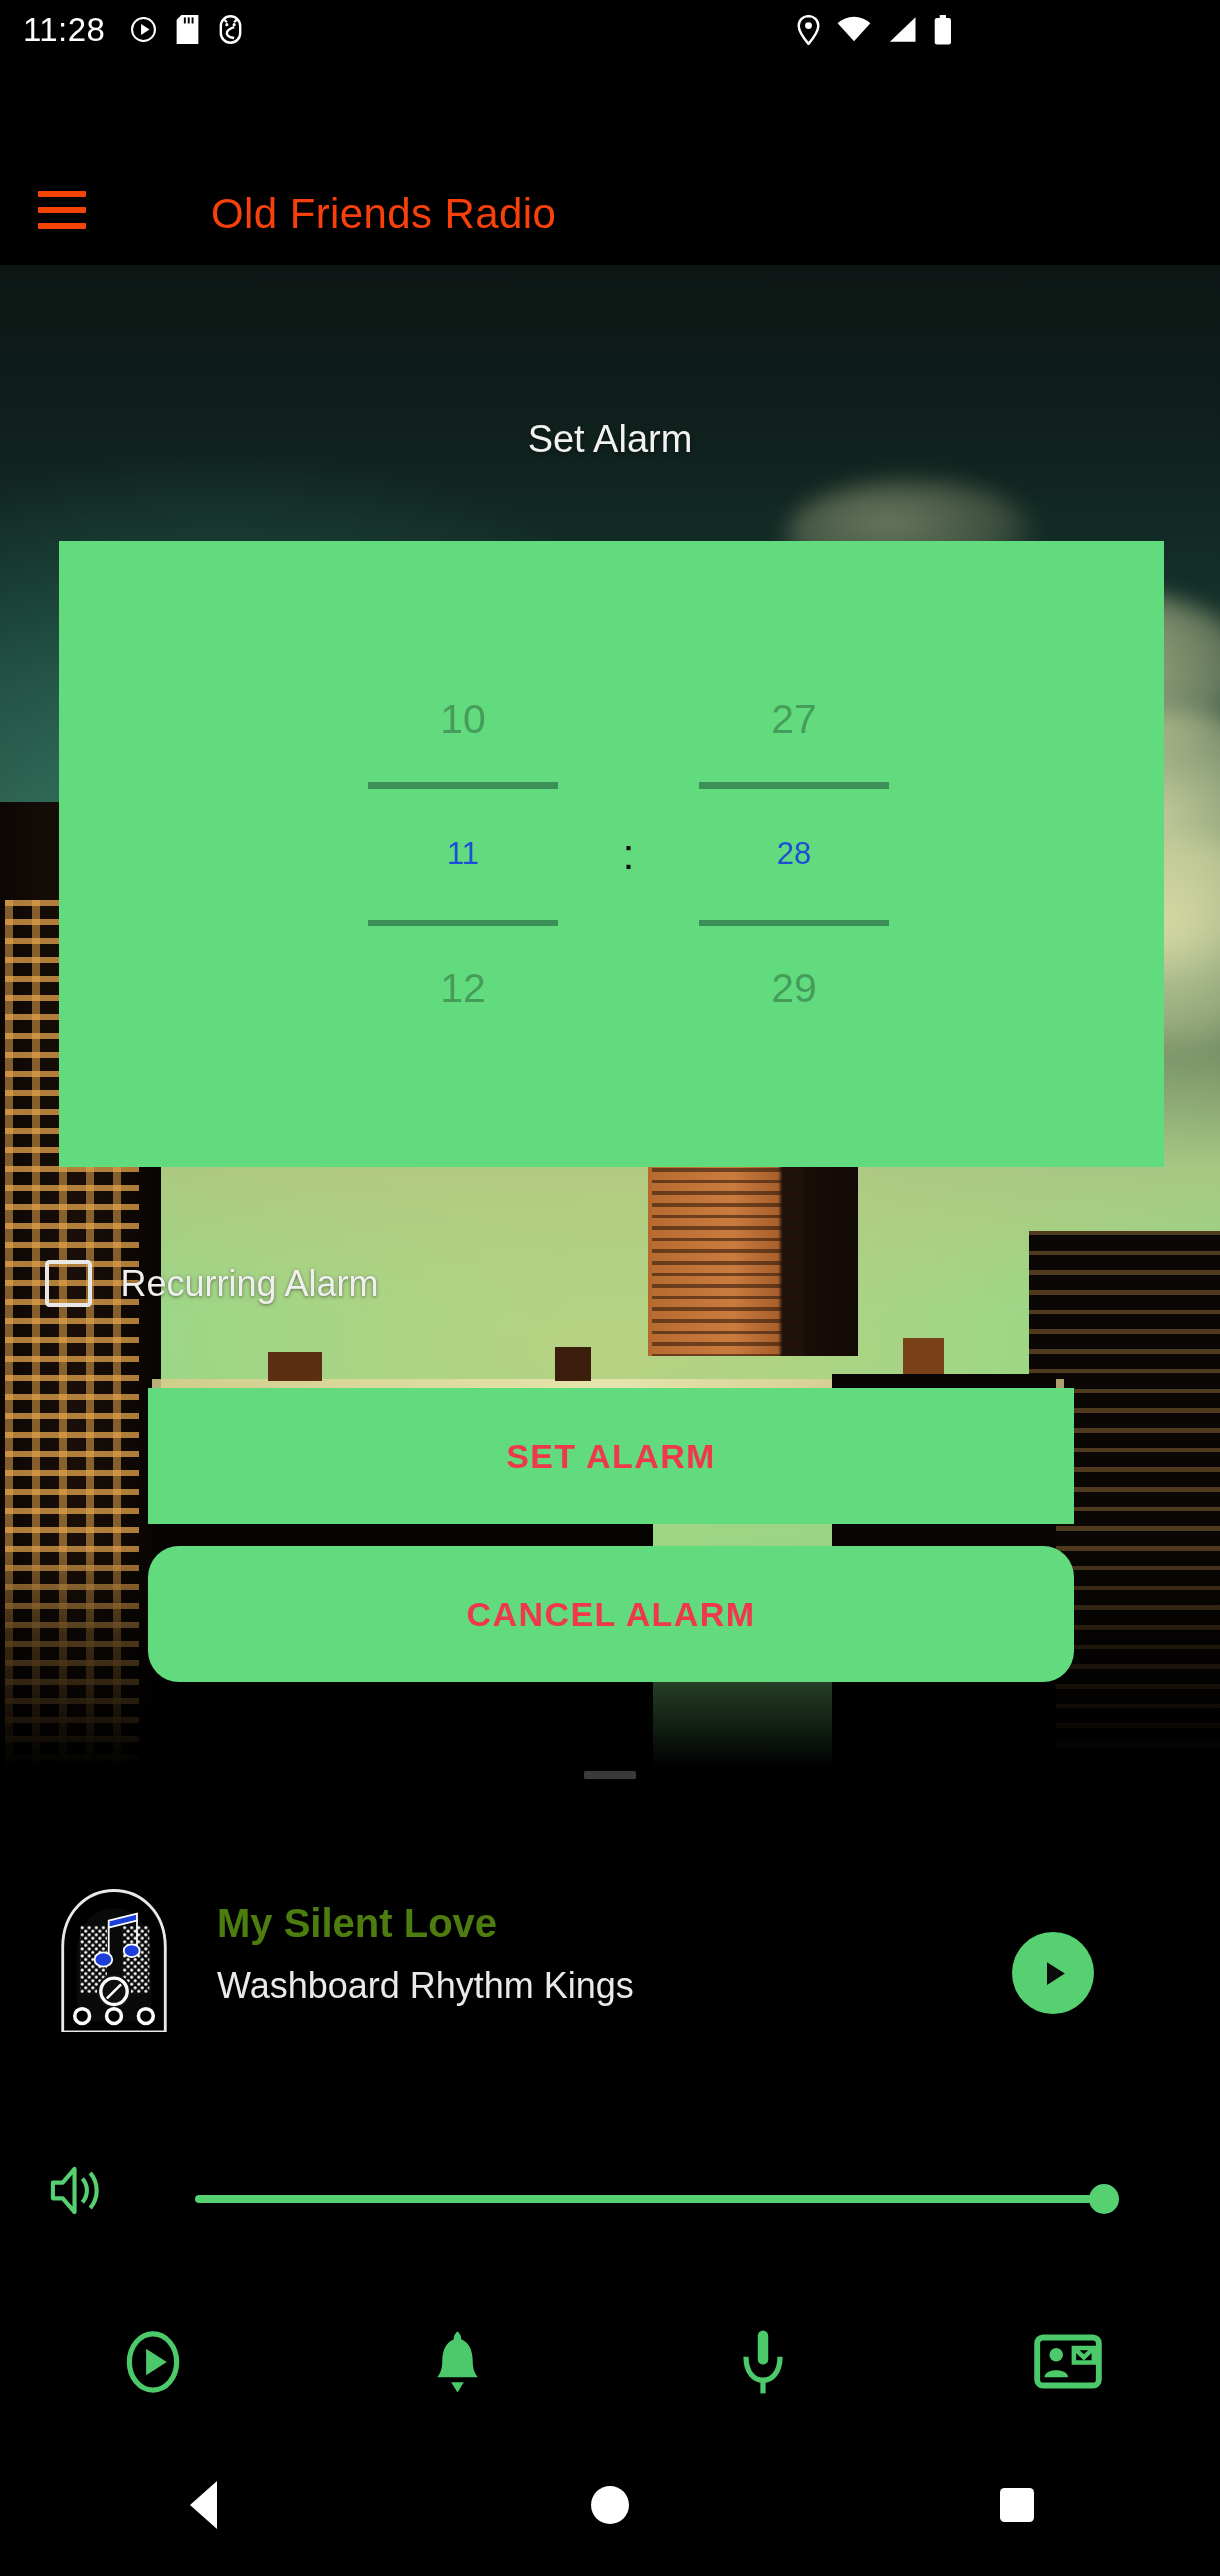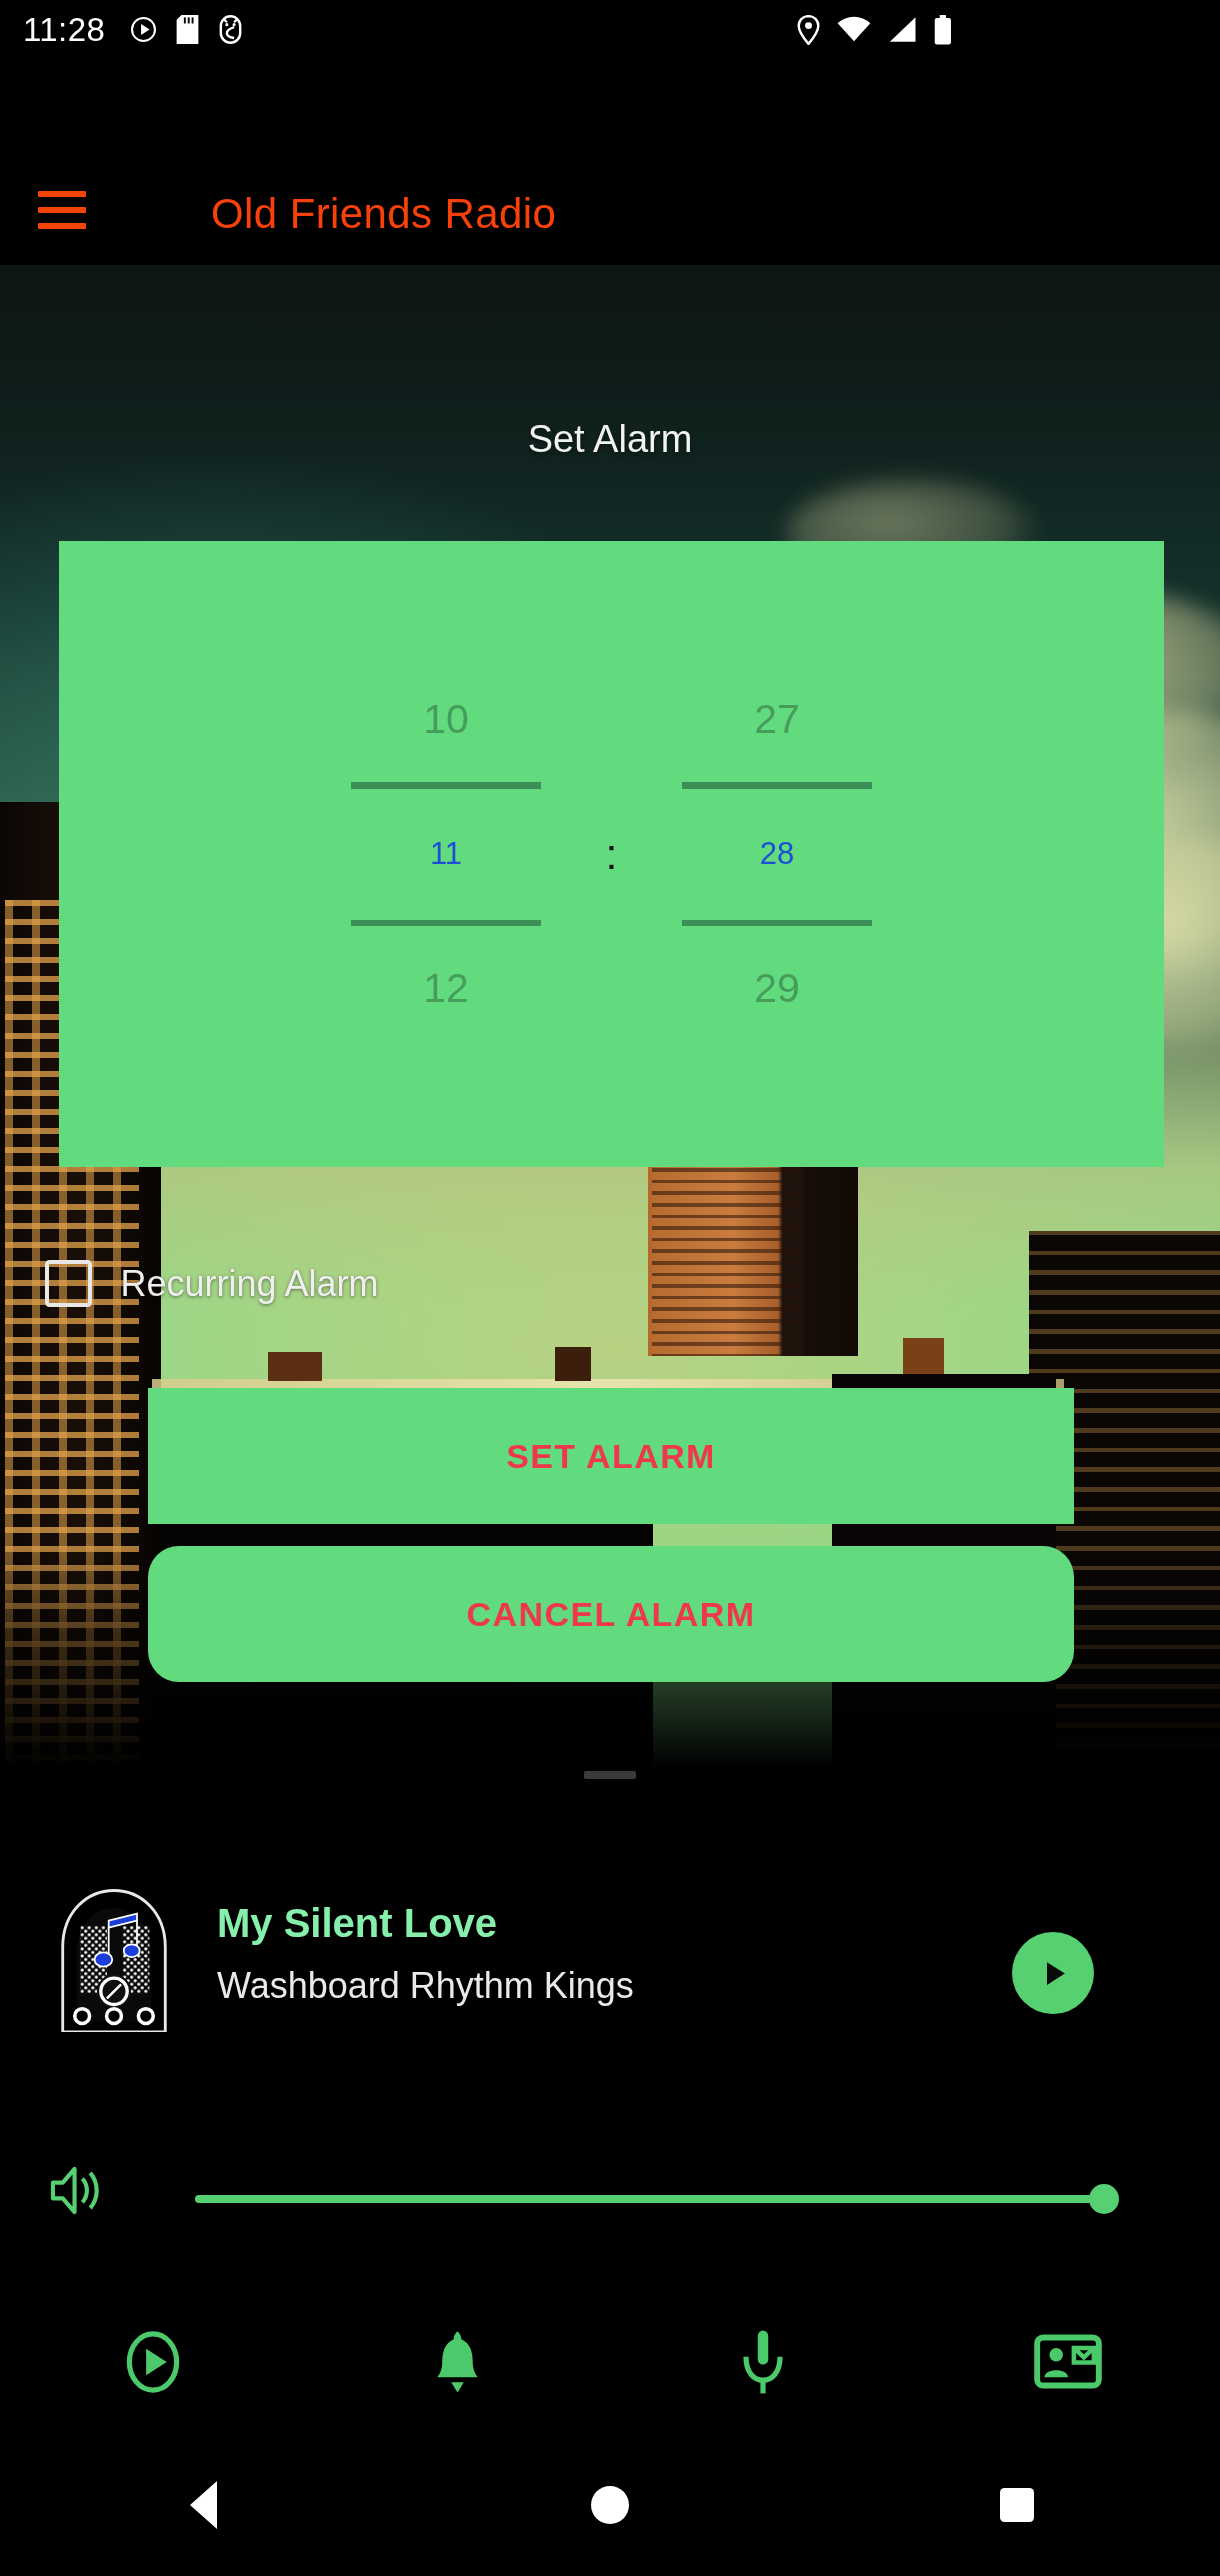--- a/index.html
+++ b/index.html
@@ -120,21 +120,21 @@
     color:#F2F2F2; font-size:38px; font-weight:400;
     text-shadow:0 1.8px 5.4px rgba(0,0,0,0.45);
   }
 
   
   .picker-card {
     position:absolute; left:59px; top:541px; width:1105px; height:626px;
     background:#62DB7E; z-index:12;
   }
   .picker-cols {
-    position:absolute; left:0; top:0; width:100%; height:100%;
+    position:absolute; left:17px; top:0; width:100%; height:100%;
     display:flex; align-items:center; justify-content:center;
   }
   .pcol { width:268px; display:flex; flex-direction:column; align-items:center; }
   .pcol.colon { width:63px; }
   .ghost {
     font-size:41px; color:rgba(40,90,55,0.48); height:72px;
     display:flex; align-items:center; justify-content:center;
   }
   .rule { width:190px; height:6.3px; background:#3C8F57; margin:27px 0; }
   .sel {
@@ -178,21 +178,21 @@
   .nowplaying {
     position:absolute; left:0; top:1789px; width:1220px; height:358px;
     background:#000; z-index:22;
   }
   .albumart {
     position:absolute; left:55px; top:98px; width:118px; height:145px;
     background:#000;
   }
   .np-title {
     position:absolute; left:217px; top:1901px; width:733px;
-    color:#86efac; font-size:40px; font-weight:700; white-space:nowrap;
+    color:#4d7c0f; font-size:40px; font-weight:700; white-space:nowrap;
     z-index:24;
   }
   .np-artist {
     position:absolute; left:217px; top:1965px; width:733px;
     color:#EAEAEA; font-size:36px; font-weight:400; white-space:nowrap;
     z-index:24;
   }
   .play-fab {
     position:absolute; left:1012px; top:1932px; width:82px; height:82px;
     border-radius:50%; background:#56D071; z-index:24;

